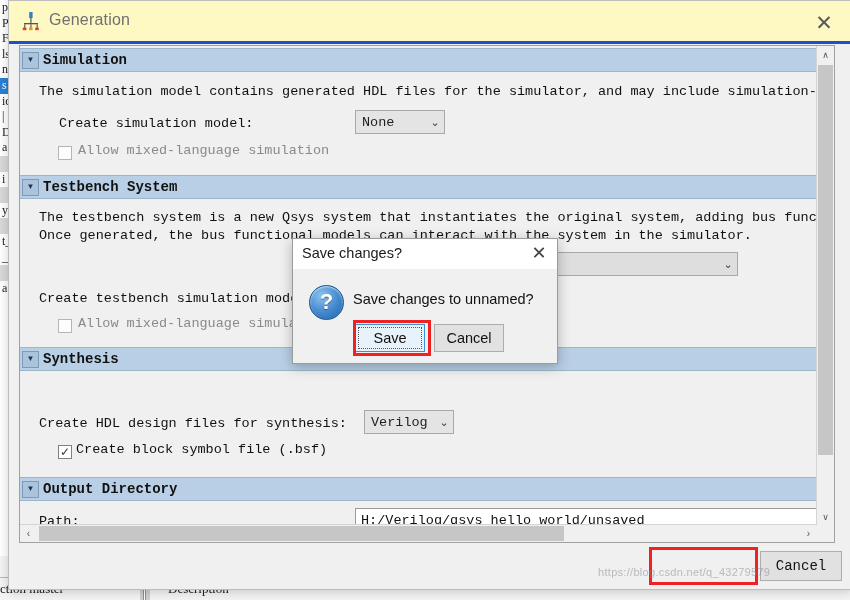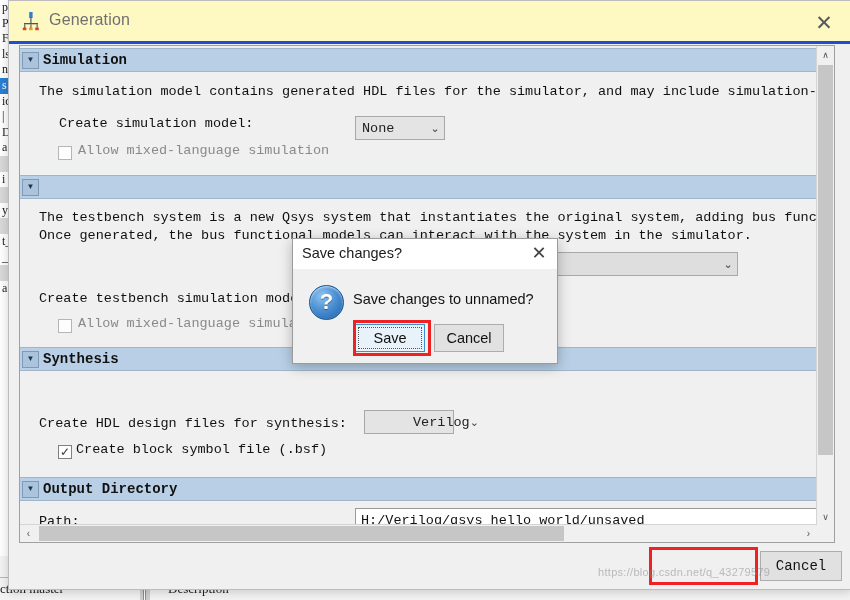--- a/index.html
+++ b/index.html
@@ -345,33 +345,34 @@
       <div class="scroll-area">
 
         <div class="section-header" style="margin-top:2px;">
           <div class="sec-twisty">▼</div>
           <div class="sec-title">Simulation</div>
         </div>
         <div class="sec-body" style="height:103px;">
           <div class="row-text" style="position:absolute;left:19px;top:12px;">The simulation model contains generated HDL files for the simulator, and may include simulation-o</div>
 
           <div class="lbl" style="position:absolute;left:19px;top:44px;margin-left:20px;">Create simulation model:</div>
-          <div class="combo" style="left:335px;top:44px;width:90px;">
+          <div class="combo" style="left:335px;top:38px;width:90px;">
             <div class="cval">None</div>
             <div class="carr">⌄</div>
           </div>
 
           <div class="cbox disabled" style="left:38px;top:74px;">
             <span></span>
           </div>
           <div class="lbl dim" style="position:absolute;left:58px;top:71px;">Allow mixed-language simulation</div>
         </div>
 
         <div class="section-header">
           <div class="sec-twisty">▼</div>
+          <div class="sec-title">Testbench System</div>
         </div>
         <div class="sec-body" style="height:148px;">
           <div class="row-text" style="position:absolute;left:19px;top:11px;">The testbench system is a new Qsys system that instantiates the original system, adding bus funct</div>
           <div class="row-text" style="position:absolute;left:19px;top:29px;">Once generated, the bus functional models can interact with the system in the simulator.</div>
 
           <div class="combo" style="left:335px;top:53px;width:383px;background:#dedede;">
             <div class="cval"></div>
             <div class="carr">⌄</div>
           </div>
 
@@ -383,21 +384,21 @@
           <div class="lbl dim" style="position:absolute;left:58px;top:117px;">Allow mixed-language simulati</div>
         </div>
 
         <div class="section-header">
           <div class="sec-twisty">▼</div>
           <div class="sec-title">Synthesis</div>
         </div>
         <div class="sec-body" style="height:106px;">
 
           <div class="lbl" style="position:absolute;left:19px;top:45px;">Create HDL design files for synthesis:</div>
-          <div class="combo" style="left:344px;top:39px;width:90px;padding-left:42px;">
+          <div class="combo" style="left:344px;top:39px;width:90px;">
             <div class="cval">Verilog</div>
             <div class="carr">⌄</div>
           </div>
 
           <div class="cbox" style="left:38px;top:74px;">
             <span>✓</span>
           </div>
           <div class="lbl" style="position:absolute;left:56px;top:71px;">Create block symbol file (.bsf)</div>
         </div>
 

